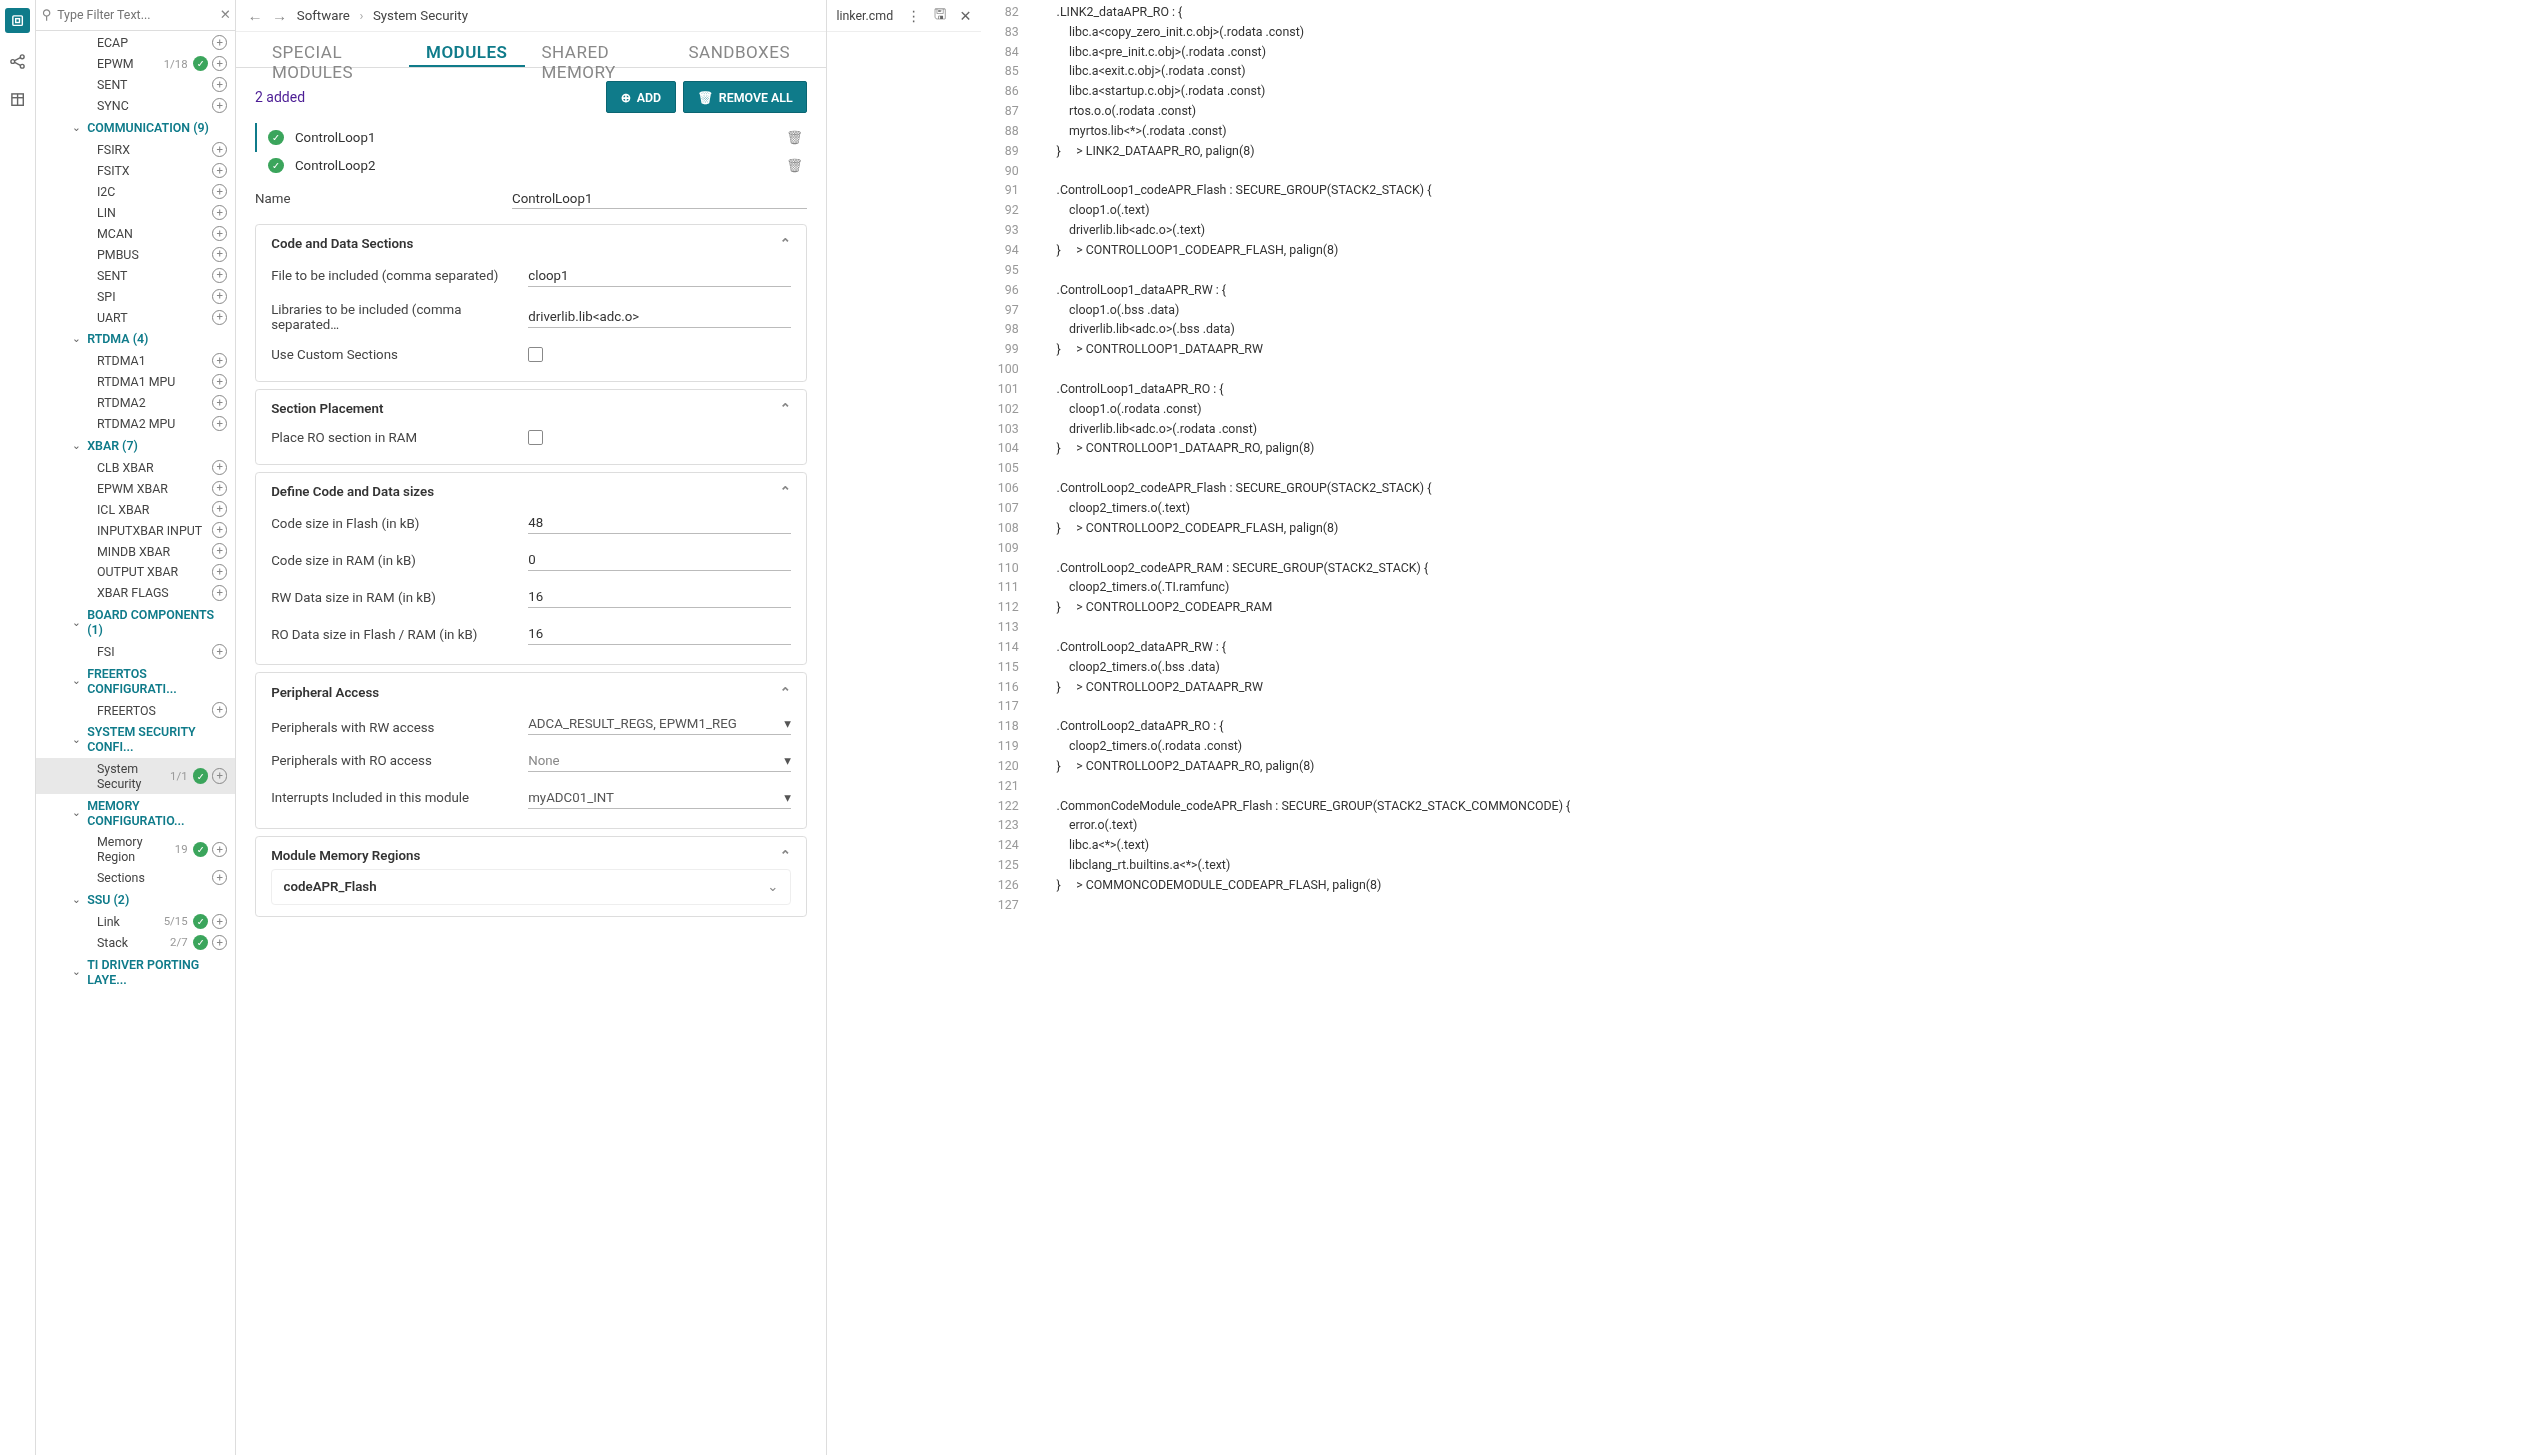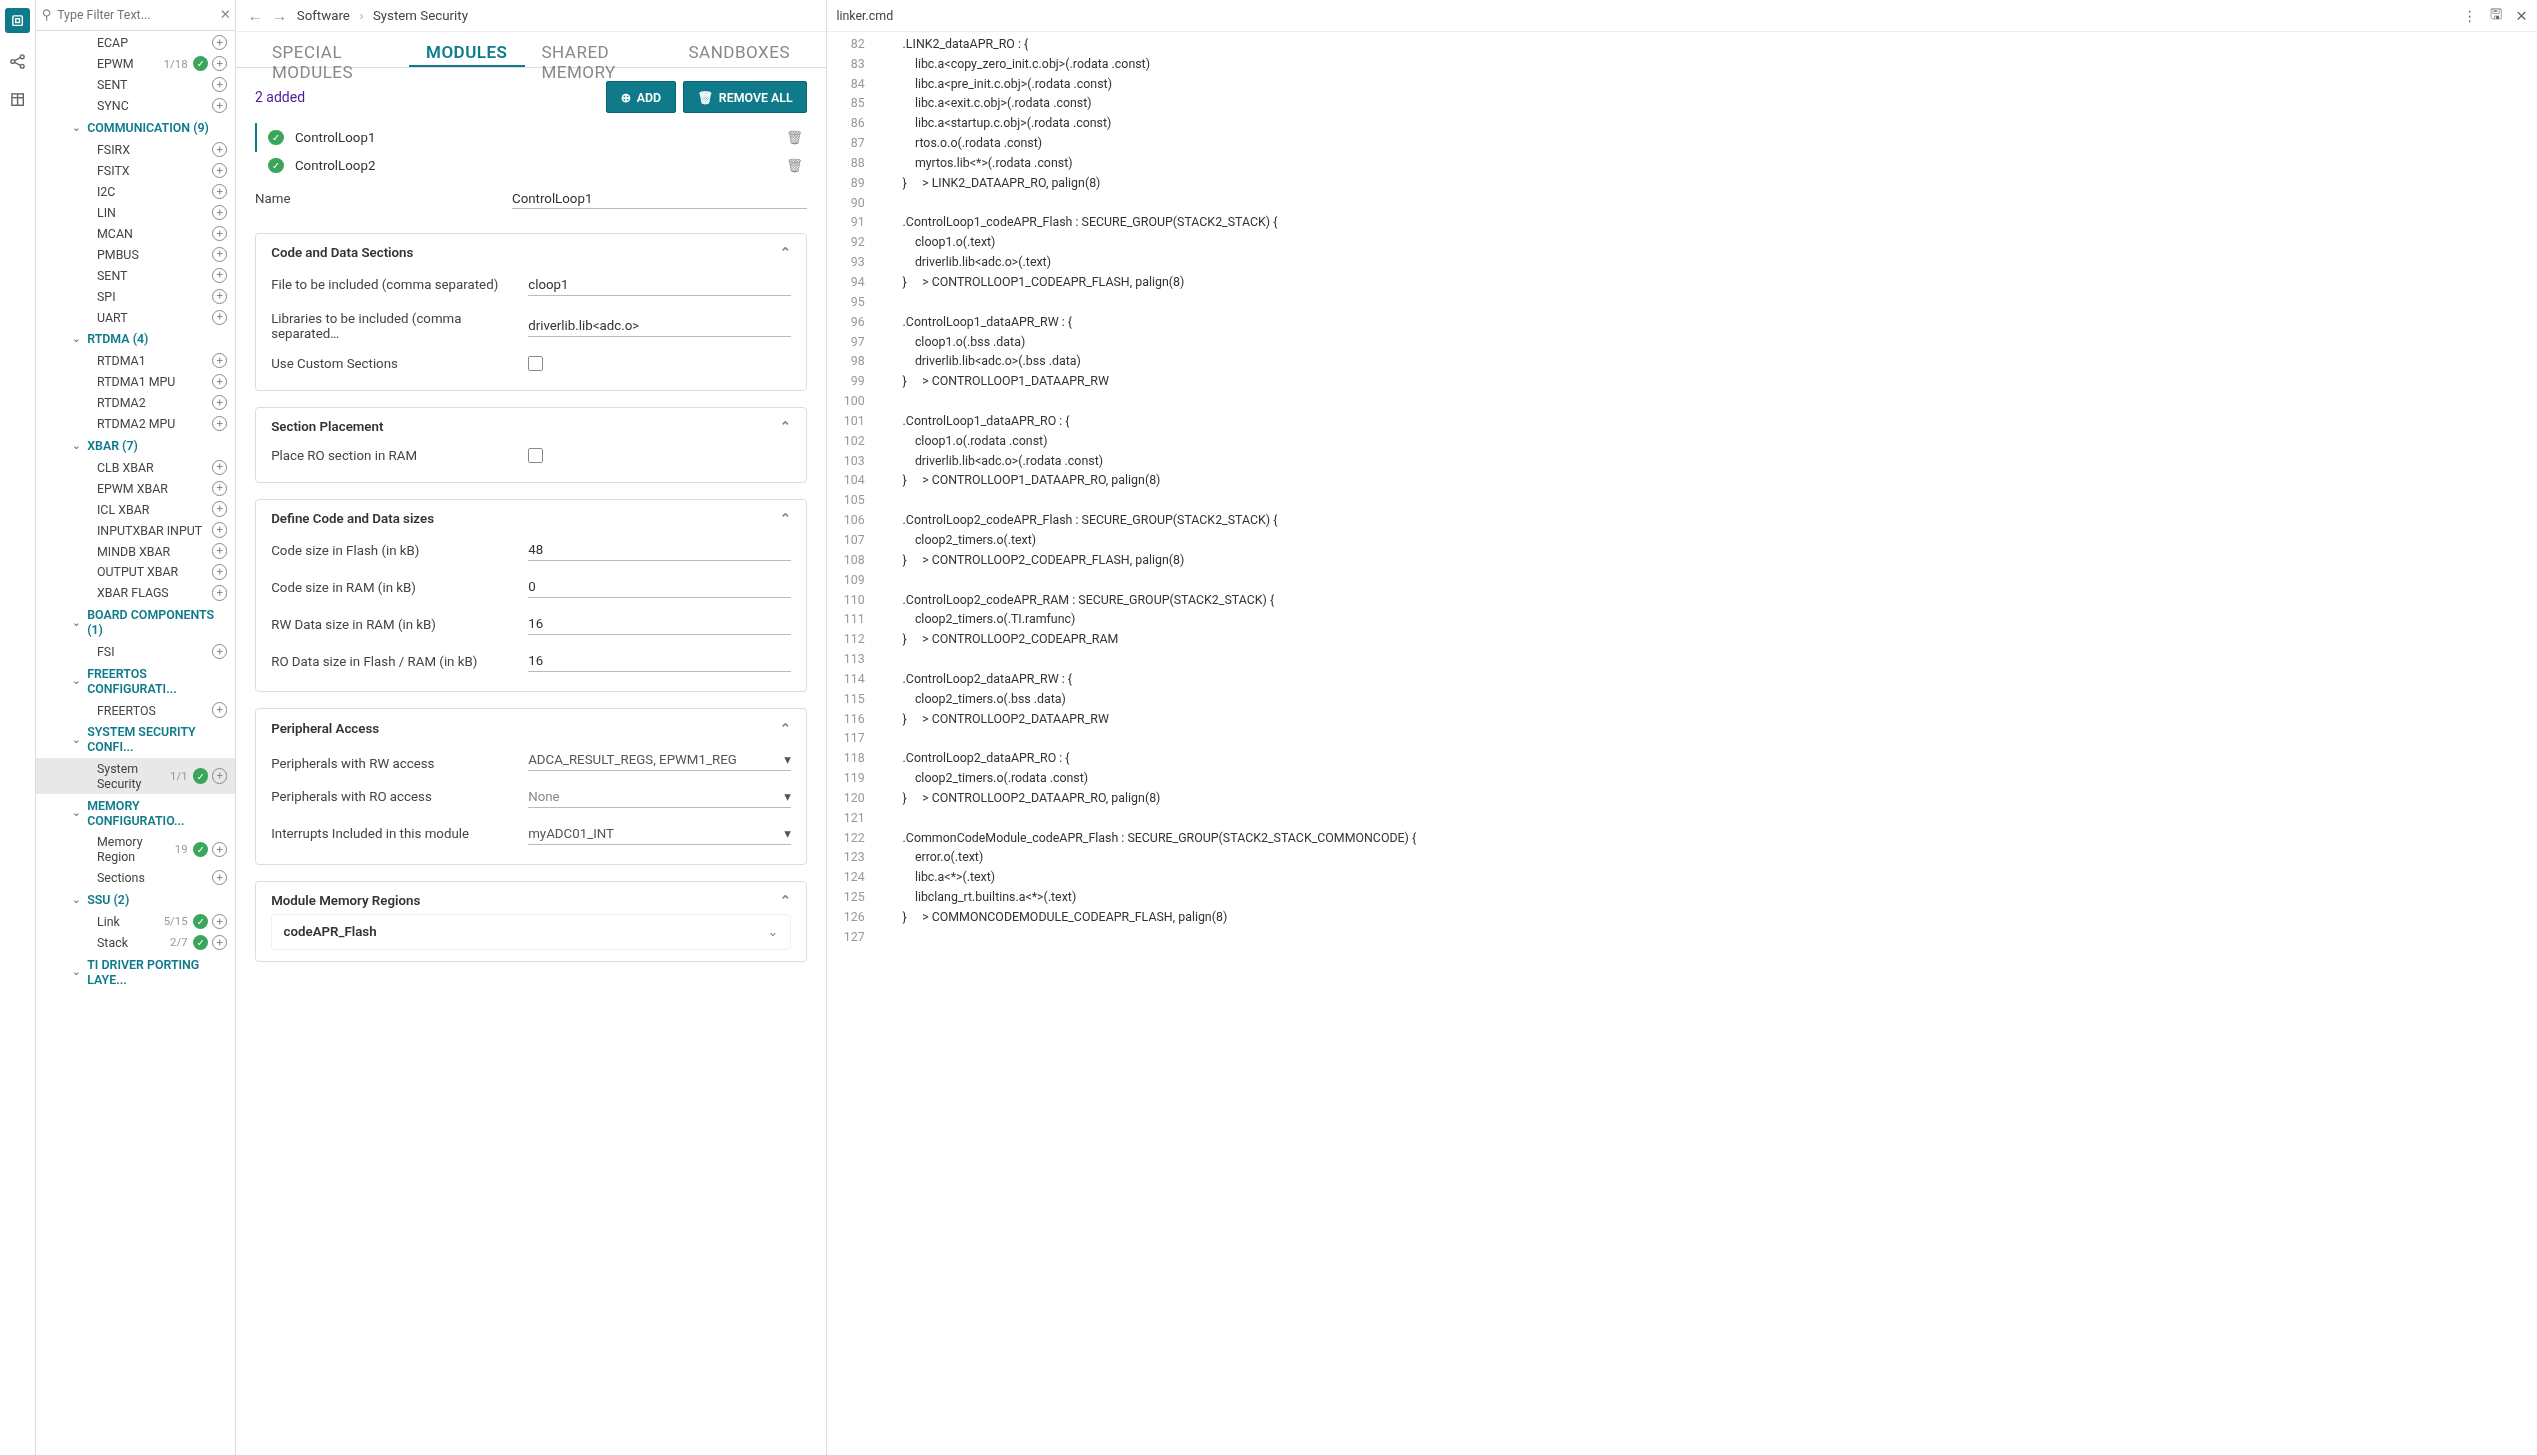--- a/index.html
+++ b/index.html
@@ -36,28 +36,28 @@
 .btn{display:flex;align-items:center;gap:5.7px;padding:7.6px 13.3px;border:none;font-size:12.4px;font-weight:600;cursor:pointer;color:#fff}
 .btn.add{background:#0f7b8a;border-radius:1.9px;border:1px solid #0a6572}
 .btn.rem{background:#0f7b8a;border-radius:1.9px;border:1px solid #0a6572;margin-left:7.6px}
 .moditem{display:flex;align-items:center;padding:6.7px 3.8px 6.7px 11.4px;border-left:2.9px solid transparent}
 .moditem.cur{border-left-color:#0f7b8a}
 .moditem .nm{margin-left:7.6px;font-size:13.3px;color:#333}
 .trash{color:#888;cursor:pointer}
 .frow{display:flex;align-items:center;padding:7.6px 0;font-size:13.3px}
 .frow .flab{flex:0 0 257px;color:#444}
 .frow .fval{flex:1;border:none;border-bottom:1px solid #bbb;padding:2.9px 0;font-size:13.3px;outline:none;color:#333;background:transparent}
-.card{border:1px solid #ddd;border-radius:3.8px;margin:16px 0;padding:11.4px 15.2px}
+.card{border:1px solid #ddd;border-radius:3.8px;margin:7px 0;padding:11.4px 15.2px}
 .card h4{font-size:13.3px;font-weight:600;color:#333;display:flex;align-items:center;margin-bottom:5.7px}
 .card h4 .sp{flex:1}
 .card h4 .coll{color:#888;cursor:pointer;font-size:13.3px}
 .chk{width:15.2px;height:15.2px;border:1.9px solid #888;border-radius:1.9px;cursor:pointer}
 .sel-box{flex:1;border:none;border-bottom:1px solid #bbb;padding:2.9px 0;display:flex;align-items:center;color:#555;cursor:pointer}
 .sel-box .sp{flex:1}
-.right{flex:1;display:flex;flex-direction:column;overflow:hidden}
+.right{flex:1;display:flex;flex-direction:row;overflow:hidden}
 .file-hdr{display:flex;align-items:center;height:32px;padding:0 9.5px;border-bottom:1px solid #eee;font-size:12.4px;color:#444}
 .file-hdr .sp{flex:1}
 .file-hdr .ico{color:#666;margin-left:13.3px;cursor:pointer;font-size:14.3px}
 .code{flex:1;overflow:auto;font-family:Consolas,Monaco,monospace;font-size:12.4px;line-height:1.6;background:#fff;padding:1.9px 0}
 .cl{display:flex}
 .ln{width:51px;text-align:right;color:#999;padding-right:13.3px;user-select:none;flex-shrink:0}
 .tx{white-space:pre;color:#333}
 </style>
 </head>
 <body>

